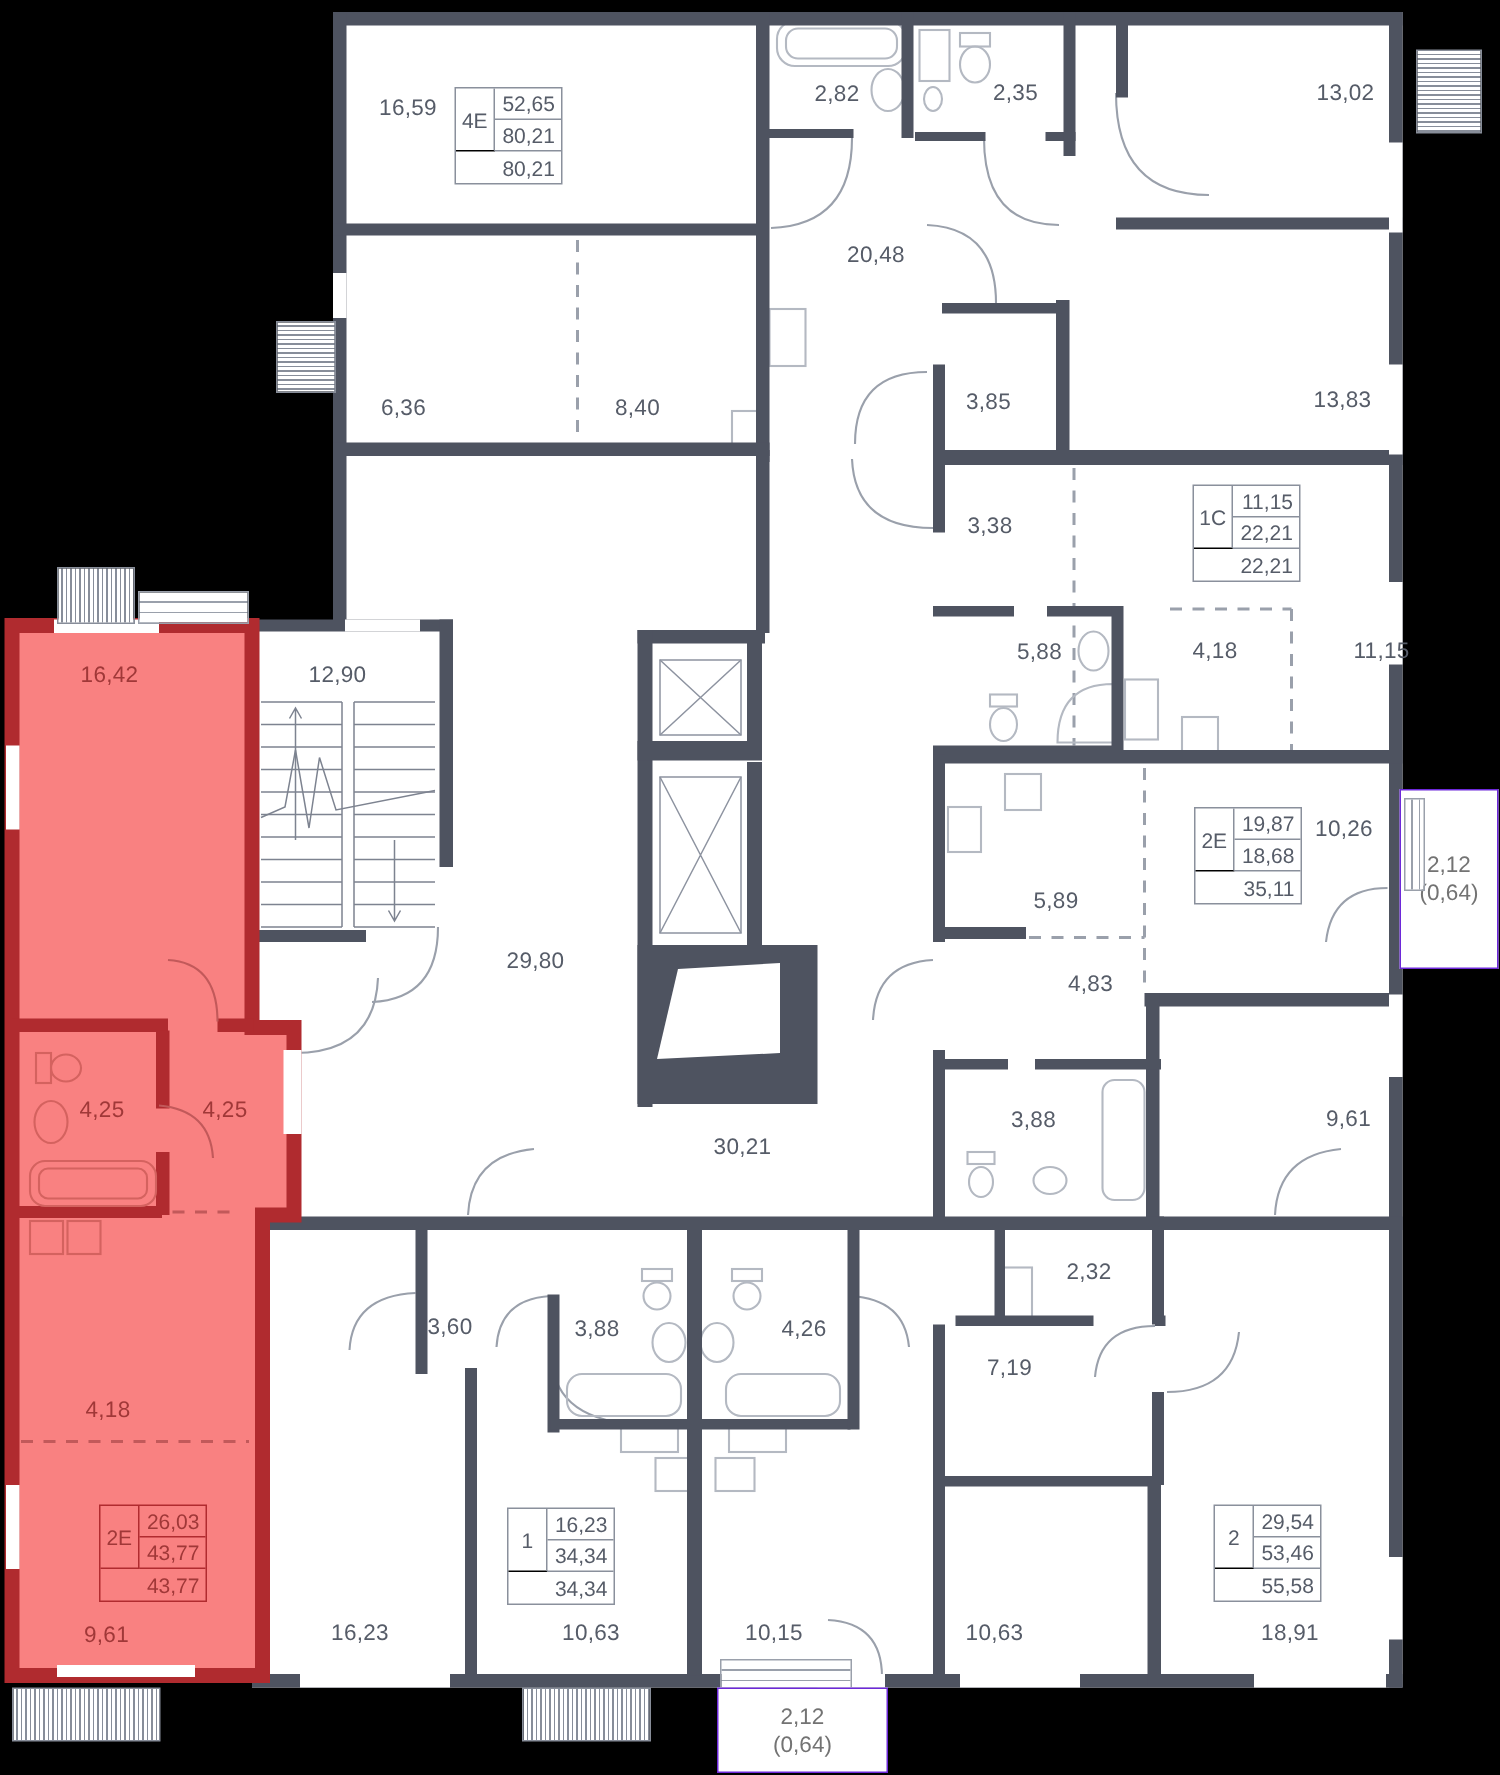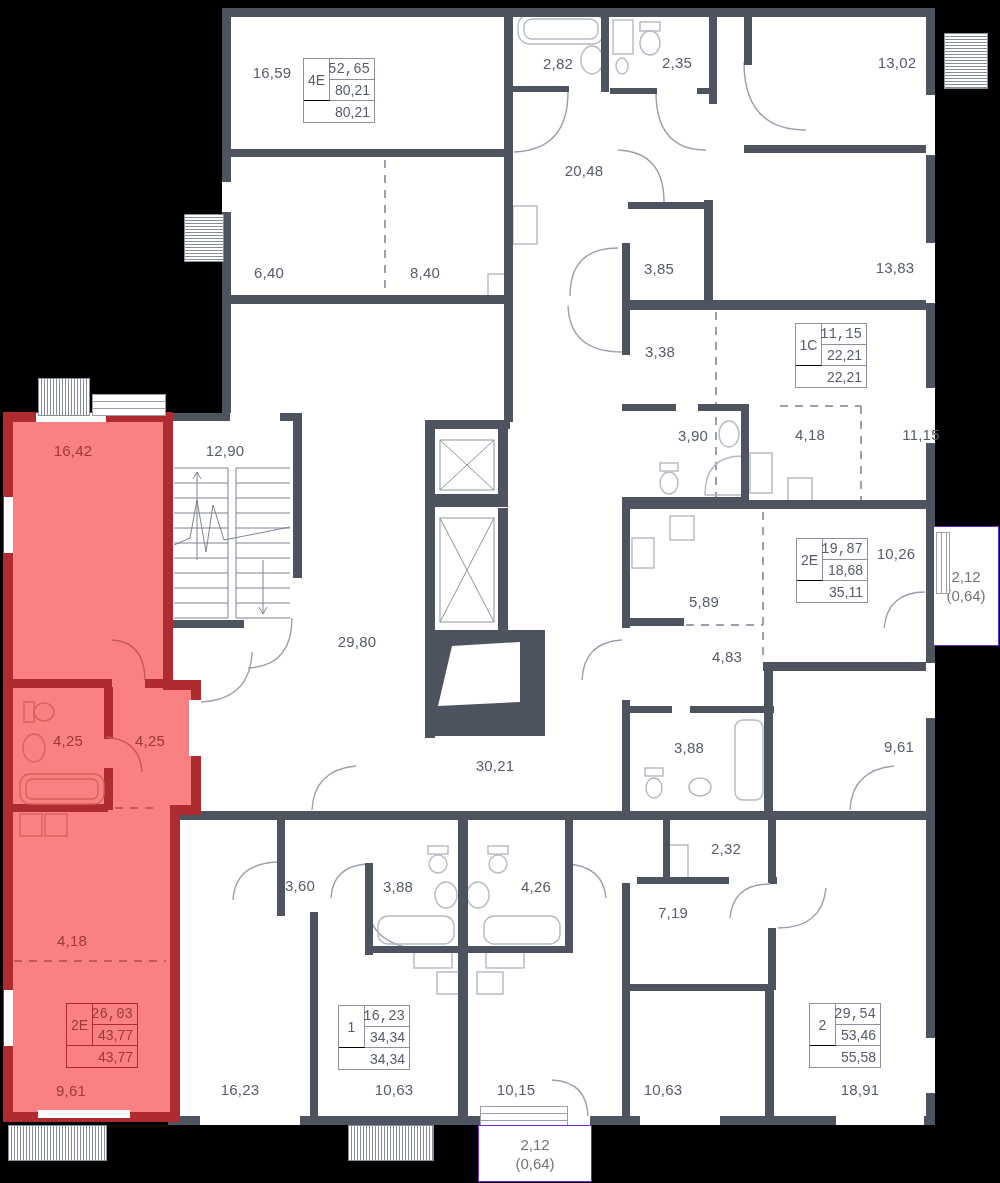--- a/index.html
+++ b/index.html
@@ -8,21 +8,21 @@
   #plan-svg{position:absolute;left:0;top:0;}
   .lbl{position:absolute;transform:translate(-50%,-50%);font-size:15px;color:#565C68;
        white-space:nowrap;letter-spacing:.2px;}
   .lbl.red{color:#A03838;}
   .tbl{position:absolute;display:grid;grid-template-columns:26px 44px;grid-auto-rows:21px;
        background:#fff;border:1px solid #8A909C;color:#565C68;font-size:14px;}
   .tbl>div{display:flex;align-items:center;}
   .t-type{grid-column:1;grid-row:1/3;border-right:1px solid #8A909C;border-bottom:1px solid #000000;justify-content:center;}
   .t-blank{grid-column:1;grid-row:3;}
   .t-v{grid-column:2;justify-content:flex-end;padding-right:4px;}
-  .t-v1{grid-row:1;border-bottom:1px solid #8A909C;font-family:Liberation Mono, monospace;}
+  .t-v1{grid-row:1;border-bottom:1px solid #8A909C;}
   .t-v2{grid-row:2;border-bottom:1px solid #8A909C;}
   .t-v3{grid-row:3;}
   .tbl.red{background:transparent;border-color:#B02B2F;color:#A03838;}
   .tbl.red .t-type,.tbl.red .t-v1,.tbl.red .t-v2{border-color:#B02B2F;}
   .hatch-h{position:absolute;border:1px solid #878D99;
      background:repeating-linear-gradient(to bottom,#fff 0,#fff 2px,#878D99 2px,#878D99 3px);}
   .hatch-v{position:absolute;border:1px solid #878D99;
      background:repeating-linear-gradient(to right,#fff 0,#fff 2px,#878D99 2px,#878D99 3px);}
   .sill-lines-h{position:absolute;border:1px solid #9AA0AB;background:
      repeating-linear-gradient(to bottom,#fff 0,#fff 6px,#9AA0AB 6px,#9AA0AB 7px);}
@@ -253,26 +253,26 @@
 <div class="balcony" style="left:478px;top:1125px;width:112px;height:55px">
   <span>2,12</span>
   <span>(0,64)</span>
 </div>
 
 <div class="lbl" style="left:272px;top:72px">16,59</div>
 <div class="lbl" style="left:558px;top:63px">2,82</div>
 <div class="lbl" style="left:677px;top:62px">2,35</div>
 <div class="lbl" style="left:897px;top:62px">13,02</div>
 <div class="lbl" style="left:584px;top:170px">20,48</div>
-<div class="lbl" style="left:269px;top:272px">6,40</div>
+<div class="lbl" style="left:269px;top:272px">6,36</div>
 <div class="lbl" style="left:425px;top:272px">8,40</div>
 <div class="lbl" style="left:659px;top:268px">3,85</div>
 <div class="lbl" style="left:895px;top:267px">13,83</div>
 <div class="lbl" style="left:660px;top:351px">3,38</div>
-<div class="lbl" style="left:693px;top:435px">3,90</div>
+<div class="lbl" style="left:693px;top:435px">5,88</div>
 <div class="lbl" style="left:810px;top:434px">4,18</div>
 <div class="lbl" style="left:921px;top:434px">11,15</div>
 <div class="lbl" style="left:225px;top:450px">12,90</div>
 <div class="lbl red" style="left:73px;top:450px">16,42</div>
 <div class="lbl" style="left:357px;top:641px">29,80</div>
 <div class="lbl" style="left:896px;top:553px">10,26</div>
 <div class="lbl" style="left:704px;top:601px">5,89</div>
 <div class="lbl" style="left:727px;top:656px">4,83</div>
 <div class="lbl red" style="left:68px;top:740px">4,25</div>
 <div class="lbl red" style="left:150px;top:740px">4,25</div>

